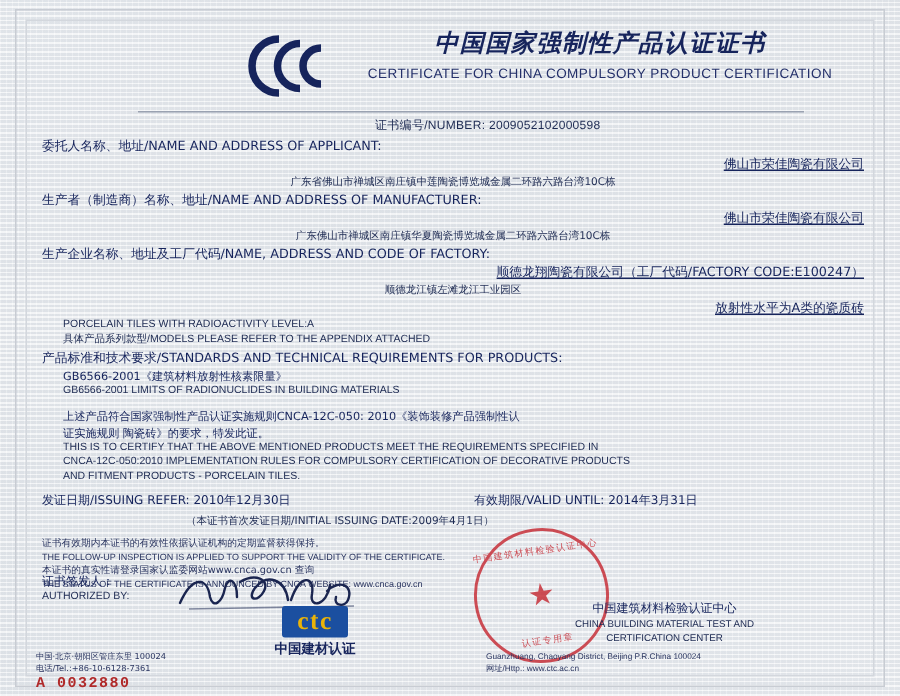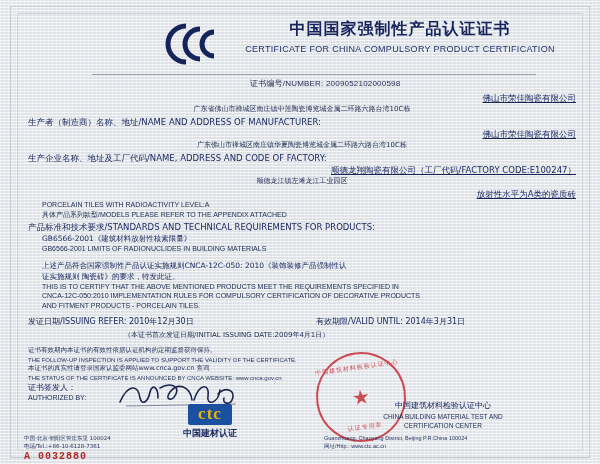--- a/index.html
+++ b/index.html
@@ -75,20 +75,21 @@
     text-align: center;
   }
   .title-cn {
     font-family: "DejaVu Sans", sans-serif;
     font-size: 16px;
     font-weight: bold;
     color: #16245c;
     letter-spacing: 1px;
     line-height: 22px;
     white-space: nowrap;
+    font-style: italic;
   }
   .title-en {
     font-size: 9px;
     color: #24306a;
     letter-spacing: 0.3px;
     line-height: 14px;
     margin-top: 2px;
     white-space: nowrap;
   }
   .header-rule {
@@ -396,20 +397,21 @@
   <div class="header-rule"></div>
 
   <div class="cert-no">
     <span>证书编号/NUMBER:</span>
     <span>2009052102000598</span>
   </div>
 
   <div class="body">
 
     <div class="field">
+      <div class="lbl-cn">委托人名称、地址/NAME AND ADDRESS OF APPLICANT:</div>
       <div class="val-cn">佛山市荣佳陶瓷有限公司</div>
       <div class="val-sub">广东省佛山市禅城区南庄镇中莲陶瓷博览城金属二环路六路台湾10C栋</div>
     </div>
 
     <div class="field">
       <div class="lbl-cn">生产者（制造商）名称、地址/NAME AND ADDRESS OF MANUFACTURER:</div>
       <div class="val-cn">佛山市荣佳陶瓷有限公司</div>
       <div class="val-sub">广东佛山市禅城区南庄镇华夏陶瓷博览城金属二环路六路台湾10C栋</div>
     </div>
 

